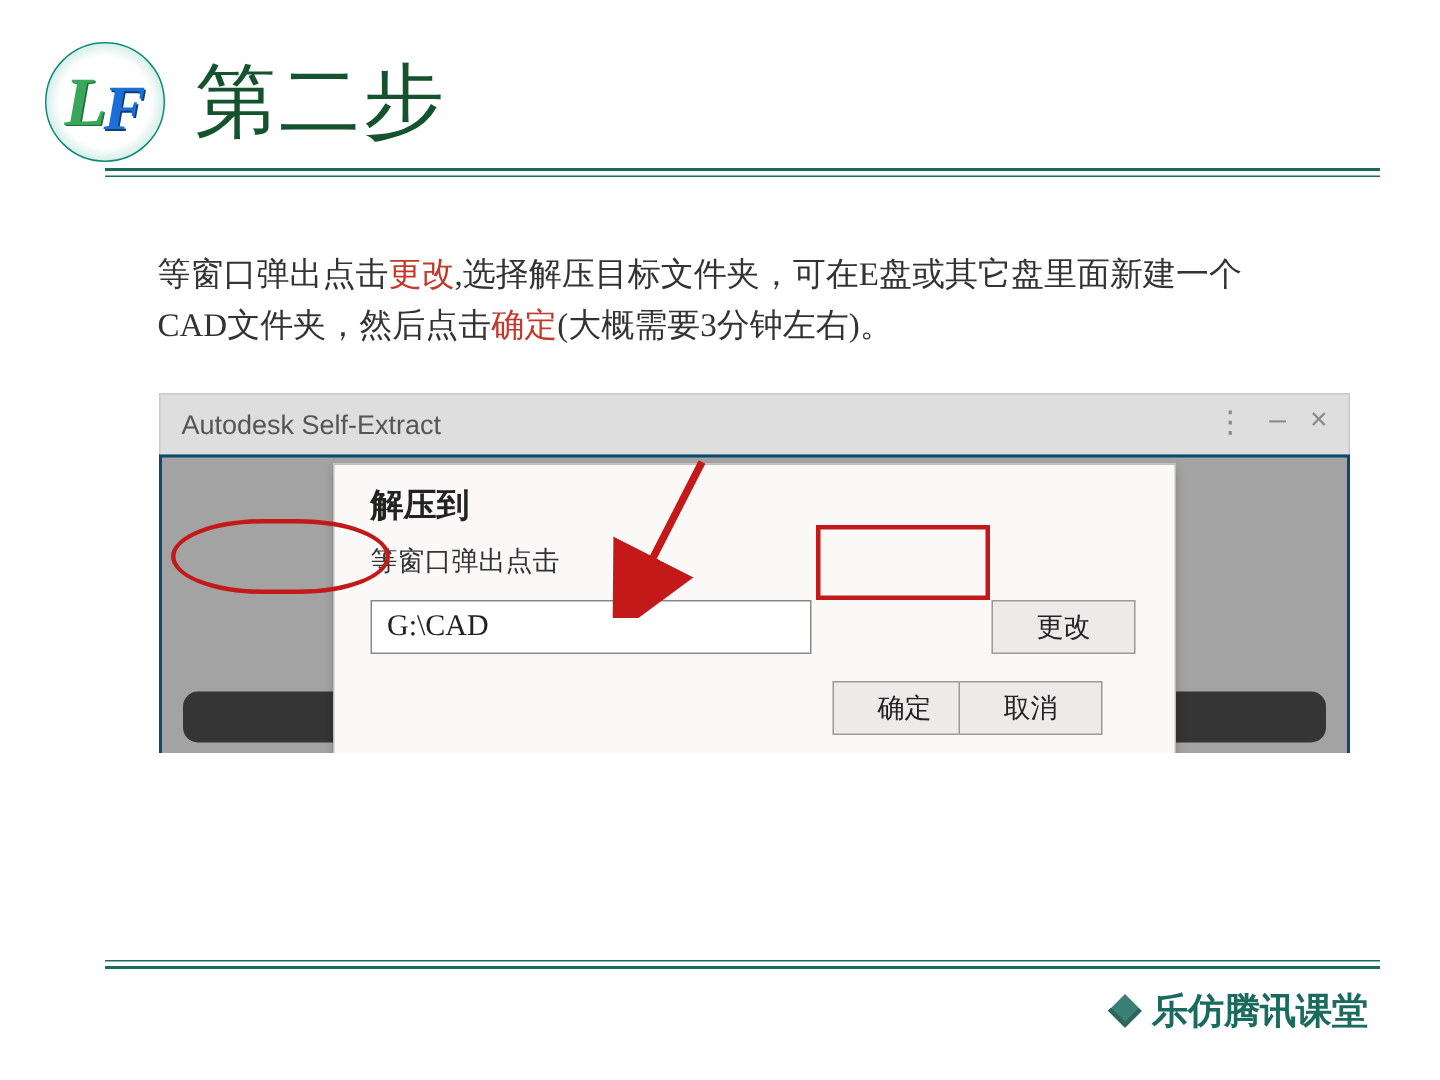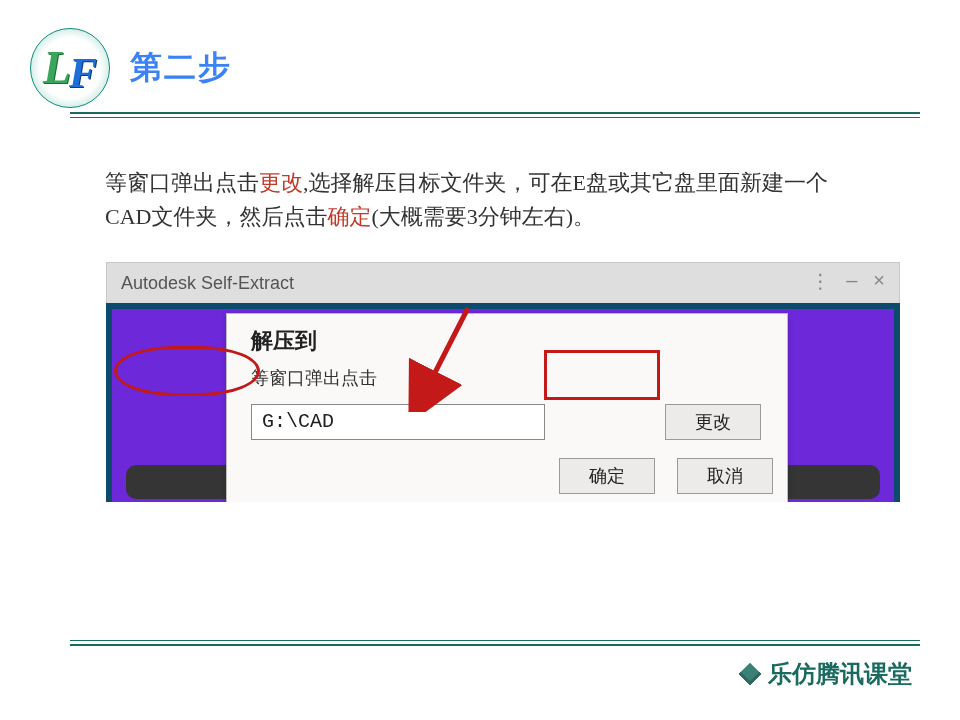--- a/index.html
+++ b/index.html
@@ -4,47 +4,47 @@
 <style>
   html,body{margin:0;padding:0;width:960px;height:720px;font-family:"Microsoft YaHei","SimSun",sans-serif;background:#fff;color:#222;}
   .page{position:relative;width:960px;height:720px;box-sizing:border-box;}
 
   
   .header{position:absolute;left:30px;top:28px;display:flex;align-items:center;}
   .logo{width:78px;height:78px;border-radius:50%;border:1.5px solid #0a8a7a;display:flex;align-items:center;justify-content:center;background:radial-gradient(circle at 50% 50%,#fff 55%,#d8f0ea 70%,#fff 72%);}
   .logo-inner{position:relative;width:54px;height:54px;}
   .logo-l{position:absolute;left:0;top:0;font-family:"Georgia",serif;font-style:italic;font-weight:bold;font-size:46px;color:#39a65b;text-shadow:1px 1px 0 #1c6b38;}
   .logo-f{position:absolute;left:26px;top:8px;font-family:"Georgia",serif;font-style:italic;font-weight:bold;font-size:42px;color:#1b6fd6;text-shadow:1px 1px 0 #0d3d7a;}
-  .step-title{margin-left:20px;font-family:"KaiTi","STKaiti","SimSun",serif;font-size:32px;font-weight:bold;color:#3b82f6;letter-spacing:2px;}
+  .step-title{margin-left:20px;font-family:"KaiTi","STKaiti","SimSun",serif;font-size:54px;font-weight:normal;color:#14532d;letter-spacing:2px;}
 
   
   .rule-block{position:absolute;left:70px;right:40px;top:112px;}
   .rule1{height:2px;background:#1a6a5f;margin-bottom:3px;}
   .rule2{height:1px;background:#1a6a5f;}
 
   
   .instruction{position:absolute;left:105px;top:166px;width:760px;font-size:22px;line-height:1.55;color:#333;font-family:"SimSun","Microsoft YaHei",serif;}
   .instruction .red{color:#c0392b;}
 
   
   .frame{position:absolute;left:106px;top:262px;width:794px;height:240px;box-sizing:border-box;overflow:hidden;filter:blur(.2px);}
   .titlebar{height:40px;background:#dedede;padding:0 14px;display:flex;align-items:center;color:#555;font-size:18px;border:1px solid #c9c9c9;border-bottom:none;position:relative;}
   .titlebar .wctrls{position:absolute;right:14px;top:6px;display:flex;gap:16px;color:#888;font-size:20px;}
-  .band{height:200px;background:#6d28d9;border:6px solid #0c4a6e;position:relative;}
+  .band{height:200px;background:#a3a3a3;border:2px solid #0c4a6e;position:relative;}
   .band-dark{position:absolute;left:14px;right:14px;bottom:10px;height:34px;background:#353535;border-radius:10px;}
 
   
   .dialog{position:absolute;left:114px;top:4px;width:560px;height:226px;background:#faf9f8;border:1px solid #bdbdbd;box-shadow:0 2px 6px rgba(0,0,0,.2);}
   .dialog .dlg-title{position:absolute;left:24px;top:12px;font-size:22px;font-weight:bold;color:#222;}
   .dialog .dlg-sub{position:absolute;left:24px;top:52px;font-size:18px;color:#333;}
-  .dialog .dlg-path{position:absolute;left:24px;top:90px;width:294px;height:36px;border:1px solid #888;background:#fff;box-sizing:border-box;padding:5px 10px;font-size:20px;color:#222;font-family:Liberation Mono, monospace;}
+  .dialog .dlg-path{position:absolute;left:24px;top:90px;width:294px;height:36px;border:1px solid #888;background:#fff;box-sizing:border-box;padding:5px 10px;font-size:20px;color:#222;font-family:Liberation Serif, serif;}
   .dialog .btn{position:absolute;height:36px;width:96px;background:#ecebe9;border:1px solid #9a9a9a;color:#222;font-size:18px;text-align:center;line-height:34px;box-sizing:border-box;}
   .dialog .btn-change{left:438px;top:90px;}
   .dialog .btn-ok    {left:332px;top:144px;}
-  .dialog .btn-cancel{left:450px;top:144px;}
+  .dialog .btn-cancel{left:416px;top:144px;}
 
   
   .anno-circle{position:absolute;border:3px solid #c31919;border-radius:50%/60%;}
   .anno-circle.path-c{left:114px;top:346px;width:140px;height:44px;}
   .anno-rect{position:absolute;border:3px solid #c31919;}
   .anno-rect.change-r{left:544px;top:350px;width:110px;height:44px;}
   .arrow-wrap{position:absolute;left:400px;top:302px;width:100px;height:110px;pointer-events:none;}
 
   
   .footer-rule{position:absolute;left:70px;right:40px;bottom:74px;}

